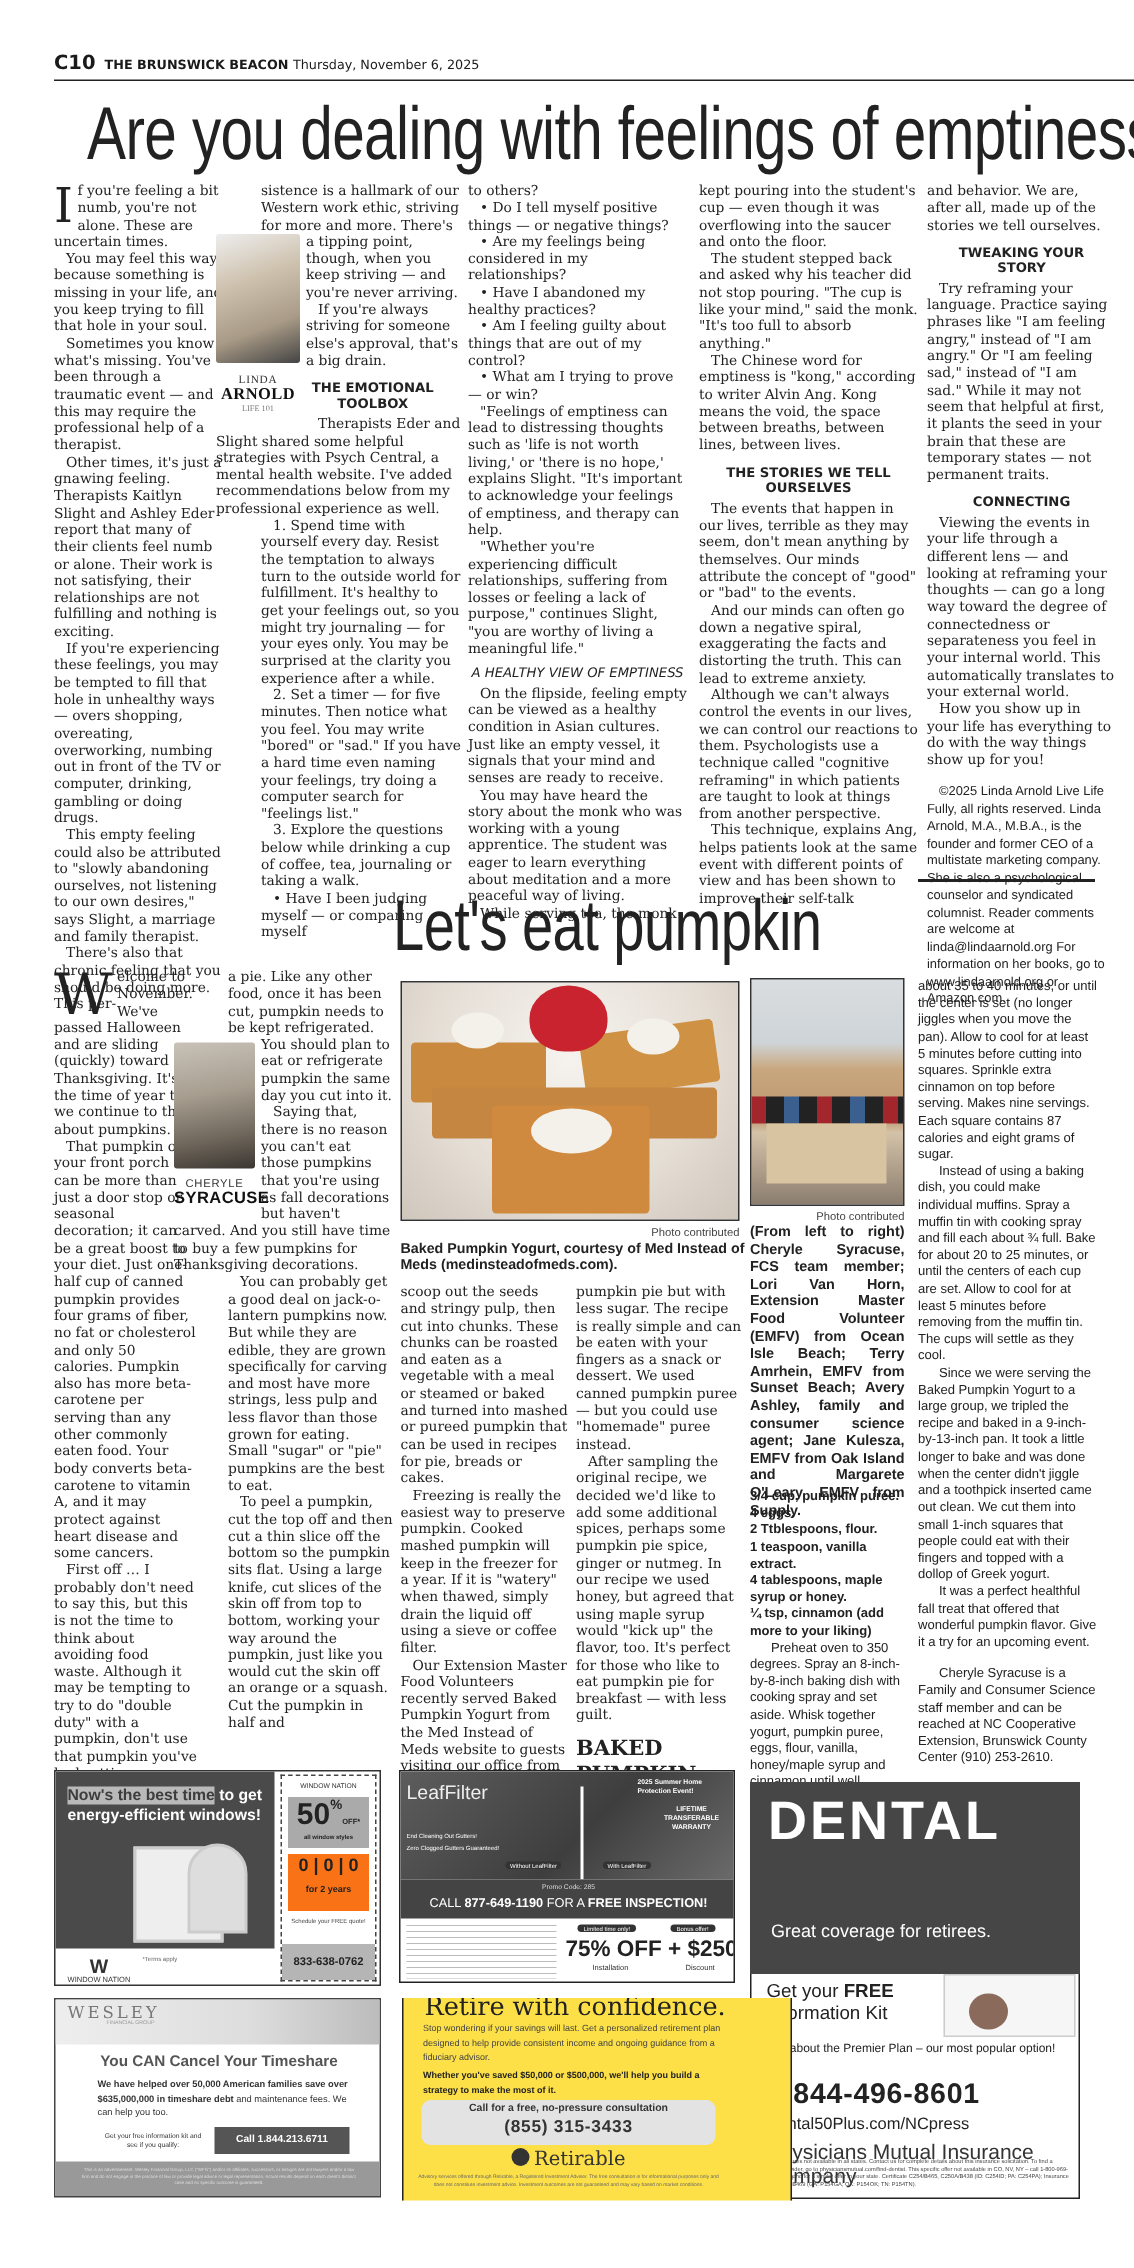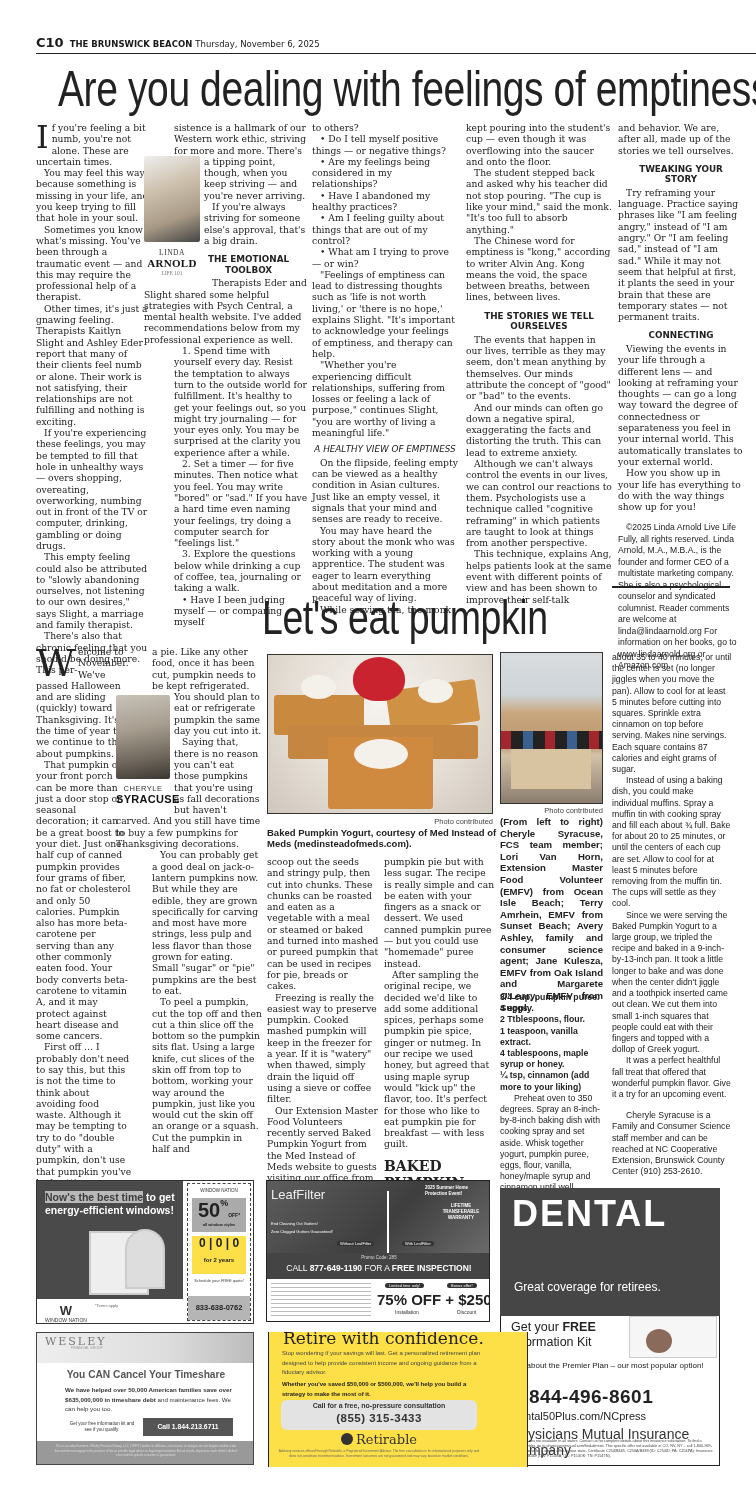--- a/index.html
+++ b/index.html
@@ -196,21 +196,21 @@
   <div class="abs" style="left:52px;top:50px;width:60px;height:64px;background:#eee;border:2px solid #ccc;"></div>
   <div class="abs" style="left:88px;top:48px;width:40px;height:60px;background:#ddd;border-radius:20px 20px 0 0;border:2px solid #ccc;"></div>
   <div class="abs sans" style="left:6px;top:124px;width:46px;font-size:5px;text-align:center;color:#333;"><div style="font-size:13px;font-weight:bold;line-height:12px;">W</div><span>WINDOW NATION</span></div>
   <div class="abs sans" style="left:58px;top:122px;font-size:4px;color:#666;">*Terms apply</div>
   <div class="abs" style="left:150px;top:2px;width:64px;height:138px;border:1px dashed #444;">
     <div class="abs sans" style="left:0;top:4px;width:62px;text-align:center;font-size:4.5px;color:#333;">WINDOW NATION</div>
     <div class="abs sans" style="left:4px;top:14px;width:54px;height:34px;background:#aaa;text-align:center;color:#222;font-weight:bold;">
       <span style="font-size:20px;line-height:24px;">50</span><span style="font-size:9px;vertical-align:top;">%</span><span style="font-size:5px;">OFF*</span>
       <div style="font-size:4px;line-height:5px;">all window styles</div>
     </div>
-    <div class="abs sans" style="left:4px;top:52px;width:54px;height:38px;background:#fde047;text-align:center;color:#222;">
+    <div class="abs sans" style="left:4px;top:52px;width:54px;height:38px;background:#f97316;text-align:center;color:#222;">
       <div style="font-size:12px;font-weight:bold;line-height:14px;"><span>0</span> | <span>0</span> | <span>0</span></div>
       <div style="font-size:6px;font-weight:bold;line-height:8px;margin-top:6px;">for 2 years</div>
     </div>
     <div class="abs sans" style="left:0;top:94px;width:62px;text-align:center;font-size:4px;color:#444;">Schedule your FREE quote!</div>
     <div class="abs sans" style="left:0;top:112px;width:62px;height:24px;background:#b5b5b5;text-align:center;font-size:7.5px;font-weight:bold;line-height:24px;color:#222;">833-638-0762</div>
   </div>
 </div>
 
 <div class="abs ad" style="left:266px;top:1180px;width:224px;height:142px;border:1px solid #222;background:#fff;">
   <div class="abs" style="left:0;top:0;width:224px;height:72px;background:linear-gradient(135deg,#5d5d5d 0%,#3e3e3e 55%,#6b6b6b 100%);"></div>

